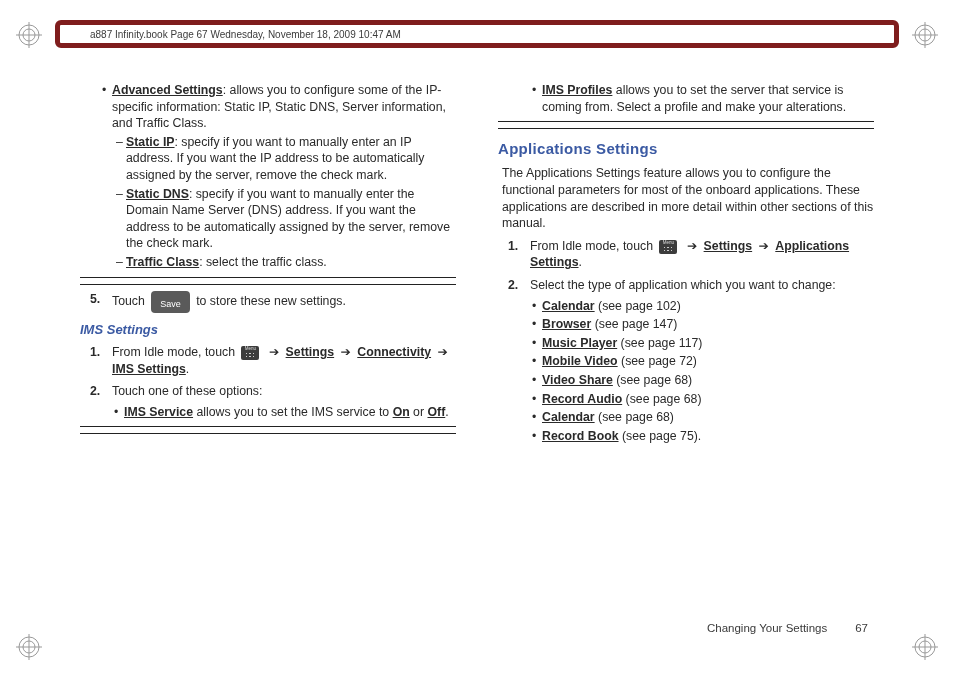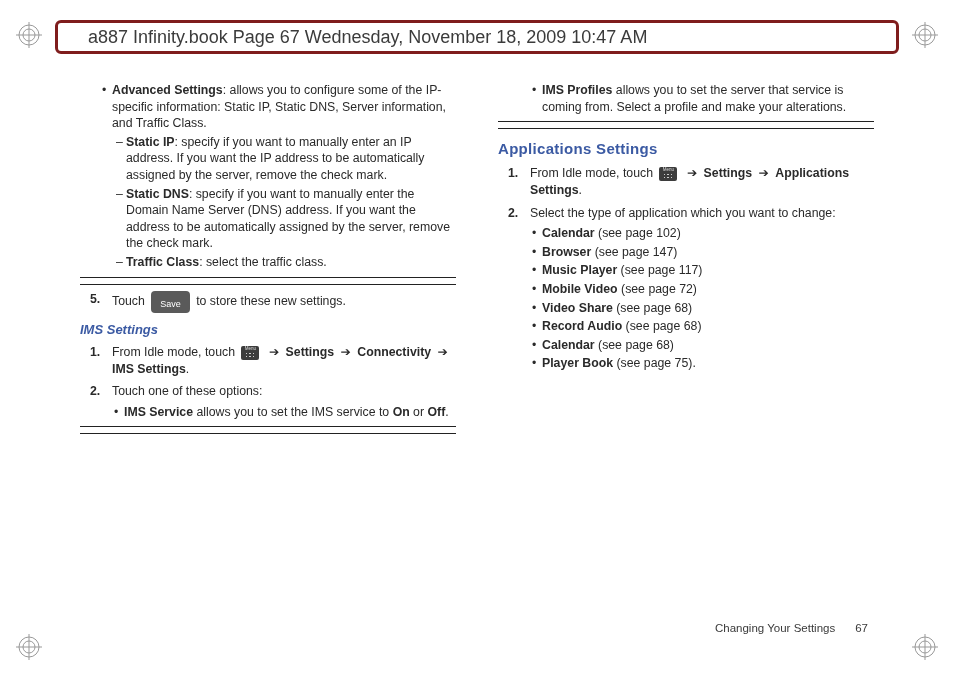--- a/index.html
+++ b/index.html
@@ -20,24 +20,24 @@
   }
   .corner-mark svg { width: 26px; height: 26px; }
   .tl { top: 22px; left: 16px; }
   .tr { top: 22px; right: 16px; }
   .bl { bottom: 22px; left: 16px; }
   .br { bottom: 22px; right: 16px; }
 
   .header-bar {
     position: absolute;
     top: 20px; left: 55px; right: 55px;
-    border: 3px solid #7f1d1d;
+    border: 5px solid #7f1d1d;
     border-radius: 6px;
     padding: 4px 18px 3px 30px;
-    font-size: 18px;
+    font-size: 10px;
     color: #3b3b3b;
   }
 
   .page {
     position: absolute;
     top: 80px; left: 80px; right: 80px; bottom: 60px;
     display: flex;
     gap: 42px;
   }
   .col { flex: 1 1 0; font-size: 12.3px; line-height: 1.35; }
@@ -93,28 +93,28 @@
     left: 3px; right: 3px; top: 6px; bottom: 2px;
     background:
       radial-gradient(circle at 20% 25%, #ccc 0.7px, transparent 0.8px),
       radial-gradient(circle at 50% 25%, #ccc 0.7px, transparent 0.8px),
       radial-gradient(circle at 80% 25%, #ccc 0.7px, transparent 0.8px),
       radial-gradient(circle at 20% 75%, #ccc 0.7px, transparent 0.8px),
       radial-gradient(circle at 50% 75%, #ccc 0.7px, transparent 0.8px),
       radial-gradient(circle at 80% 75%, #ccc 0.7px, transparent 0.8px);
   }
   .arrow { padding: 0 3px; }
-  b { font-weight: bold; }
+  b { font-weight: bold; text-decoration: underline; }
 
   .footer {
     position: absolute;
     bottom: 48px; right: 86px;
     font-size: 11.5px;
     color: #3a3a3a;
-    display: flex; gap: 20px;
+    display: flex; gap: 28px;
   }
 </style>
 </head>
 <body>
 
 <div class="corner-mark tl">
   <svg viewBox="0 0 26 26">
       <circle cx="13" cy="13" r="10" fill="none" stroke="#999" stroke-width="1"></circle>
       <circle cx="13" cy="13" r="6" fill="none" stroke="#999" stroke-width="1"></circle>
       <line x1="0" y1="13" x2="26" y2="13" stroke="#999"></line>
@@ -219,20 +219,21 @@
 
     <div class="bullet-row" style="margin-left:34px">
       <div class="dot">•</div>
       <div class="txt"><b>IMS Profiles</b><span> allows you to set the server that service is coming from. Select a profile and make your alterations.</span></div>
     </div>
 
     <hr class="sep">
     <hr class="sep">
 
     <div class="apps-hdr">Applications Settings</div>
+    <div class="body-p">The Applications Settings feature allows you to configure the functional parameters for most of the onboard applications. These applications are described in more detail within other sections of this manual.</div>
 
     <div class="num-row">
       <div class="num">1.</div>
       <div class="txt">
         <span>From Idle mode, touch </span>
         <span class="menu-icon"></span>
         <span class="arrow">➔</span>
         <b>Settings</b>
         <span class="arrow">➔</span>
         <b>Applications Settings</b>.
@@ -268,21 +269,21 @@
         <div class="bullet-row" style="margin-left: 34px;">
           <div class="dot">•</div>
           <div class="txt"><b>Record Audio</b><span> (see page 68)</span></div>
         </div>
         <div class="bullet-row" style="margin-left: 34px;">
           <div class="dot">•</div>
           <div class="txt"><b>Calendar</b><span> (see page 68)</span></div>
         </div>
         <div class="bullet-row" style="margin-left: 34px;">
           <div class="dot">•</div>
-          <div class="txt"><b>Player Book</b><span> (see page 75).</span></div>
+          <div class="txt"><b>Record Book</b><span> (see page 75).</span></div>
         </div>
       </div>
 
   </div>
 </div>
 
 <div class="footer">
   <span>Changing Your Settings</span>
   <span>67</span>
 </div>

